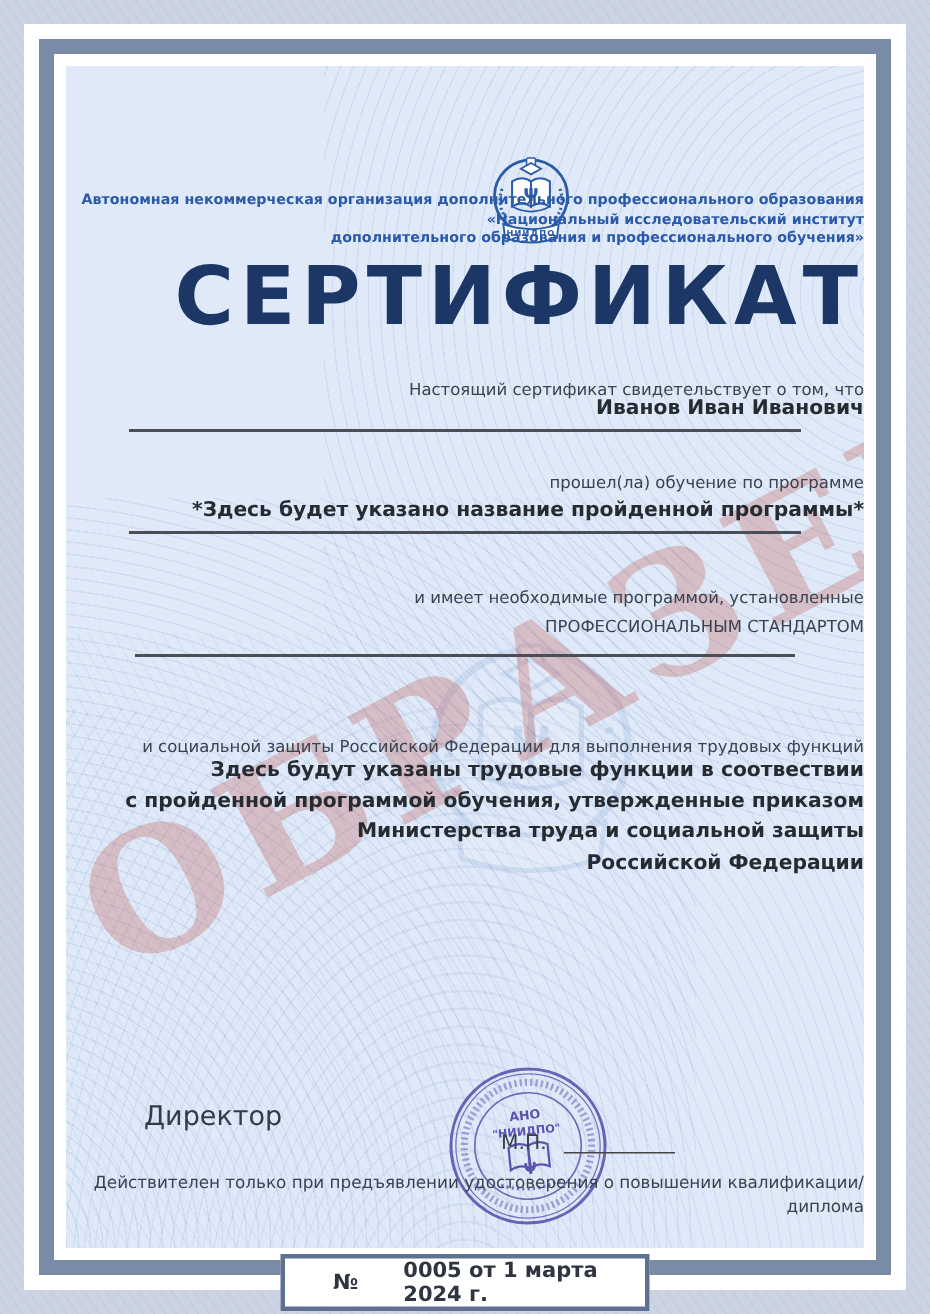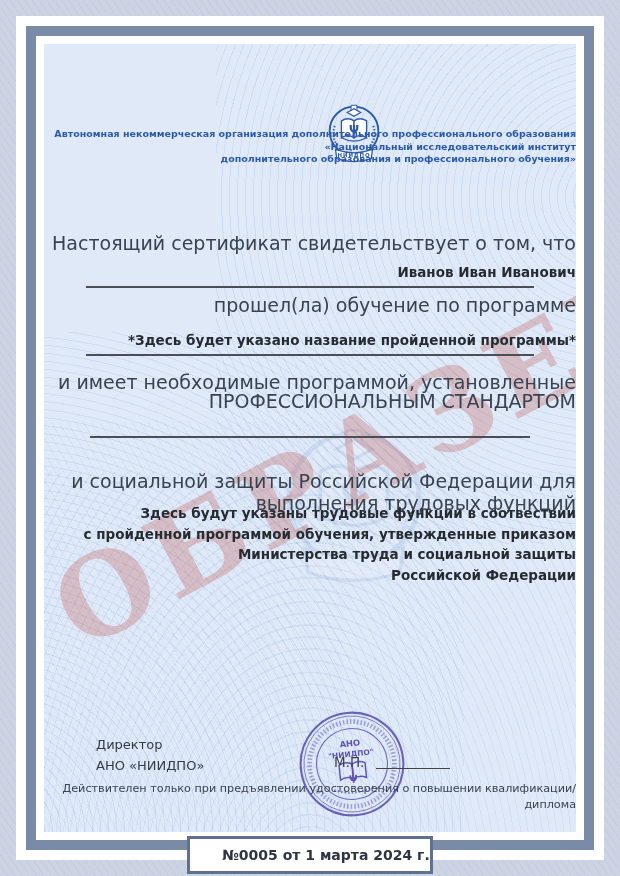--- a/index.html
+++ b/index.html
@@ -22,33 +22,33 @@
   .g-diag{left:-20px;bottom:-20px;width:320px;height:430px;background:repeating-linear-gradient(60deg,rgba(100,140,200,.08) 0 1px,transparent 1px 7px);}
   .wm-emblem{position:absolute;left:198px;top:356px;width:224px;height:224px;color:#5b82c0;opacity:.13;z-index:1;}
   .wm-text{position:absolute;left:-20px;top:352px;width:660px;text-align:center;transform:rotate(-28deg);
     font-family:"DejaVu Serif","Liberation Serif",serif;font-weight:bold;font-size:112px;letter-spacing:8px;
     color:var(--watermark-red);opacity:.26;z-index:2;white-space:nowrap;}
   .content{position:absolute;inset:0;z-index:3;}
   .abs{position:absolute;left:0;right:0;text-align:right;}
   .logo-svg{position:absolute;left:252px;top:50px;width:116px;height:84px;color:var(--org-blue);}
   .org-lines{top:84px;color:var(--org-blue);font-weight:bold;font-size:9.5px;line-height:12.5px;}
   .title{top:122px;color:var(--title-navy);font-weight:bold;font-size:54px;letter-spacing:4px;}
-  .t-reg{font-size:19px;color:var(--text);}
+  .t-reg{font-size:11px;color:var(--text);margin-top:21px;}
   .t-bold{font-size:13.5px;font-weight:bold;color:var(--bold-text);}
   .rule{position:absolute;height:1.5px;background:var(--underline);}
   .funcs{line-height:20.5px;}
   .stamp-svg{position:absolute;left:252px;top:664px;width:112px;height:112px;opacity:.88;}
-  .director{position:absolute;left:52px;top:690px;font-size:13px;line-height:21px;color:#343b45;text-align:left;right:auto;}
+  .director{position:absolute;left:52px;top:690px;font-size:18px;line-height:21px;color:#343b45;text-align:right;right:auto;}
   .mp{position:absolute;left:290px;top:710px;font-size:13.5px;color:#3b3f4a;text-align:left;right:auto;}
   .sig-line{left:332px;top:724px;width:74px;height:1px;background:#444;}
   .disclaimer{top:737px;font-size:11.2px;line-height:15.5px;color:var(--text);}
   .number-box{position:absolute;left:187px;top:836px;width:246px;height:38px;background:#fff;border:3px solid var(--box-border);
     z-index:6;display:flex;align-items:center;font-weight:bold;font-size:14px;color:#2e3540;}
   .number-box .prefix{margin-left:32px;}
-  .number-box .value{}
+  .number-box .value{margin-left:30px;}
   svg text{font-family:"DejaVu Sans","Liberation Sans",sans-serif;}
 </style>
 </head>
 <body>
 
 <svg width="0" height="0" style="position:absolute">
   <symbol id="emblem-shapes" viewBox="0 0 100 100">
     <circle cx="50" cy="44" r="29" fill="none" stroke="currentColor" stroke-width="2.2"></circle>
     <rect x="46.5" y="13.5" width="7" height="6.5" rx="1" fill="#fff" stroke="currentColor" stroke-width="1.2"></rect>
     <path d="M42 22 L50 17.5 L58 22 L50 26.5 Z" fill="#fff" stroke="currentColor" stroke-width="1.4"></path>
@@ -85,20 +85,21 @@
         <text x="50" y="47.5" font-size="14" font-weight="bold" fill="currentColor" text-anchor="middle">Ψ</text>
         <text x="50" y="75.5" font-size="6.5" font-weight="bold" fill="currentColor" text-anchor="middle" letter-spacing="1">НИИДПО</text>
       </svg>
 
       <div class="abs org-lines">
         <div>Автономная некоммерческая организация дополнительного профессионального образования</div>
         <div>«Национальный исследовательский институт</div>
         <div>дополнительного образования и профессионального обучения»</div>
       </div>
 
+      <div class="abs title">СЕРТИФИКАТ</div>
 
       <div class="abs t-reg" style="top:188px">Настоящий сертификат свидетельствует о том, что</div>
 
       <div class="abs t-bold" style="top:220px">Иванов Иван Иванович</div>
       <div class="rule" style="left:42px;top:242px;width:448px"></div>
       <div class="abs t-reg" style="top:250px">прошел(ла) обучение по программе</div>
 
       <div class="abs t-bold" style="top:288px">*Здесь будет указано название пройденной программы*</div>
       <div class="rule" style="left:42px;top:310px;width:448px"></div>
 
@@ -129,21 +130,20 @@
         </g>
         <g fill="var(--stamp)" text-anchor="middle" transform="rotate(-6 60 60)">
           <text x="60" y="41" font-size="9" font-weight="bold">АНО</text>
           <text x="60" y="52" font-size="8" font-weight="bold">"НИИДПО"</text>
           <text x="60" y="80" font-size="11" font-weight="bold">Ψ</text>
         </g>
       </svg>
 
       <div class="director">
         <div>Директор</div>
-        <div>АНО «НИИДПО»</div>
       </div>
       <div class="mp">М.П.</div>
       <div class="rule sig-line"></div>
 
       <div class="abs disclaimer">
         <div>Действителен только при предъявлении удостоверения о повышении квалификации/диплома</div>
 
       </div>
     </div>
   </div>

